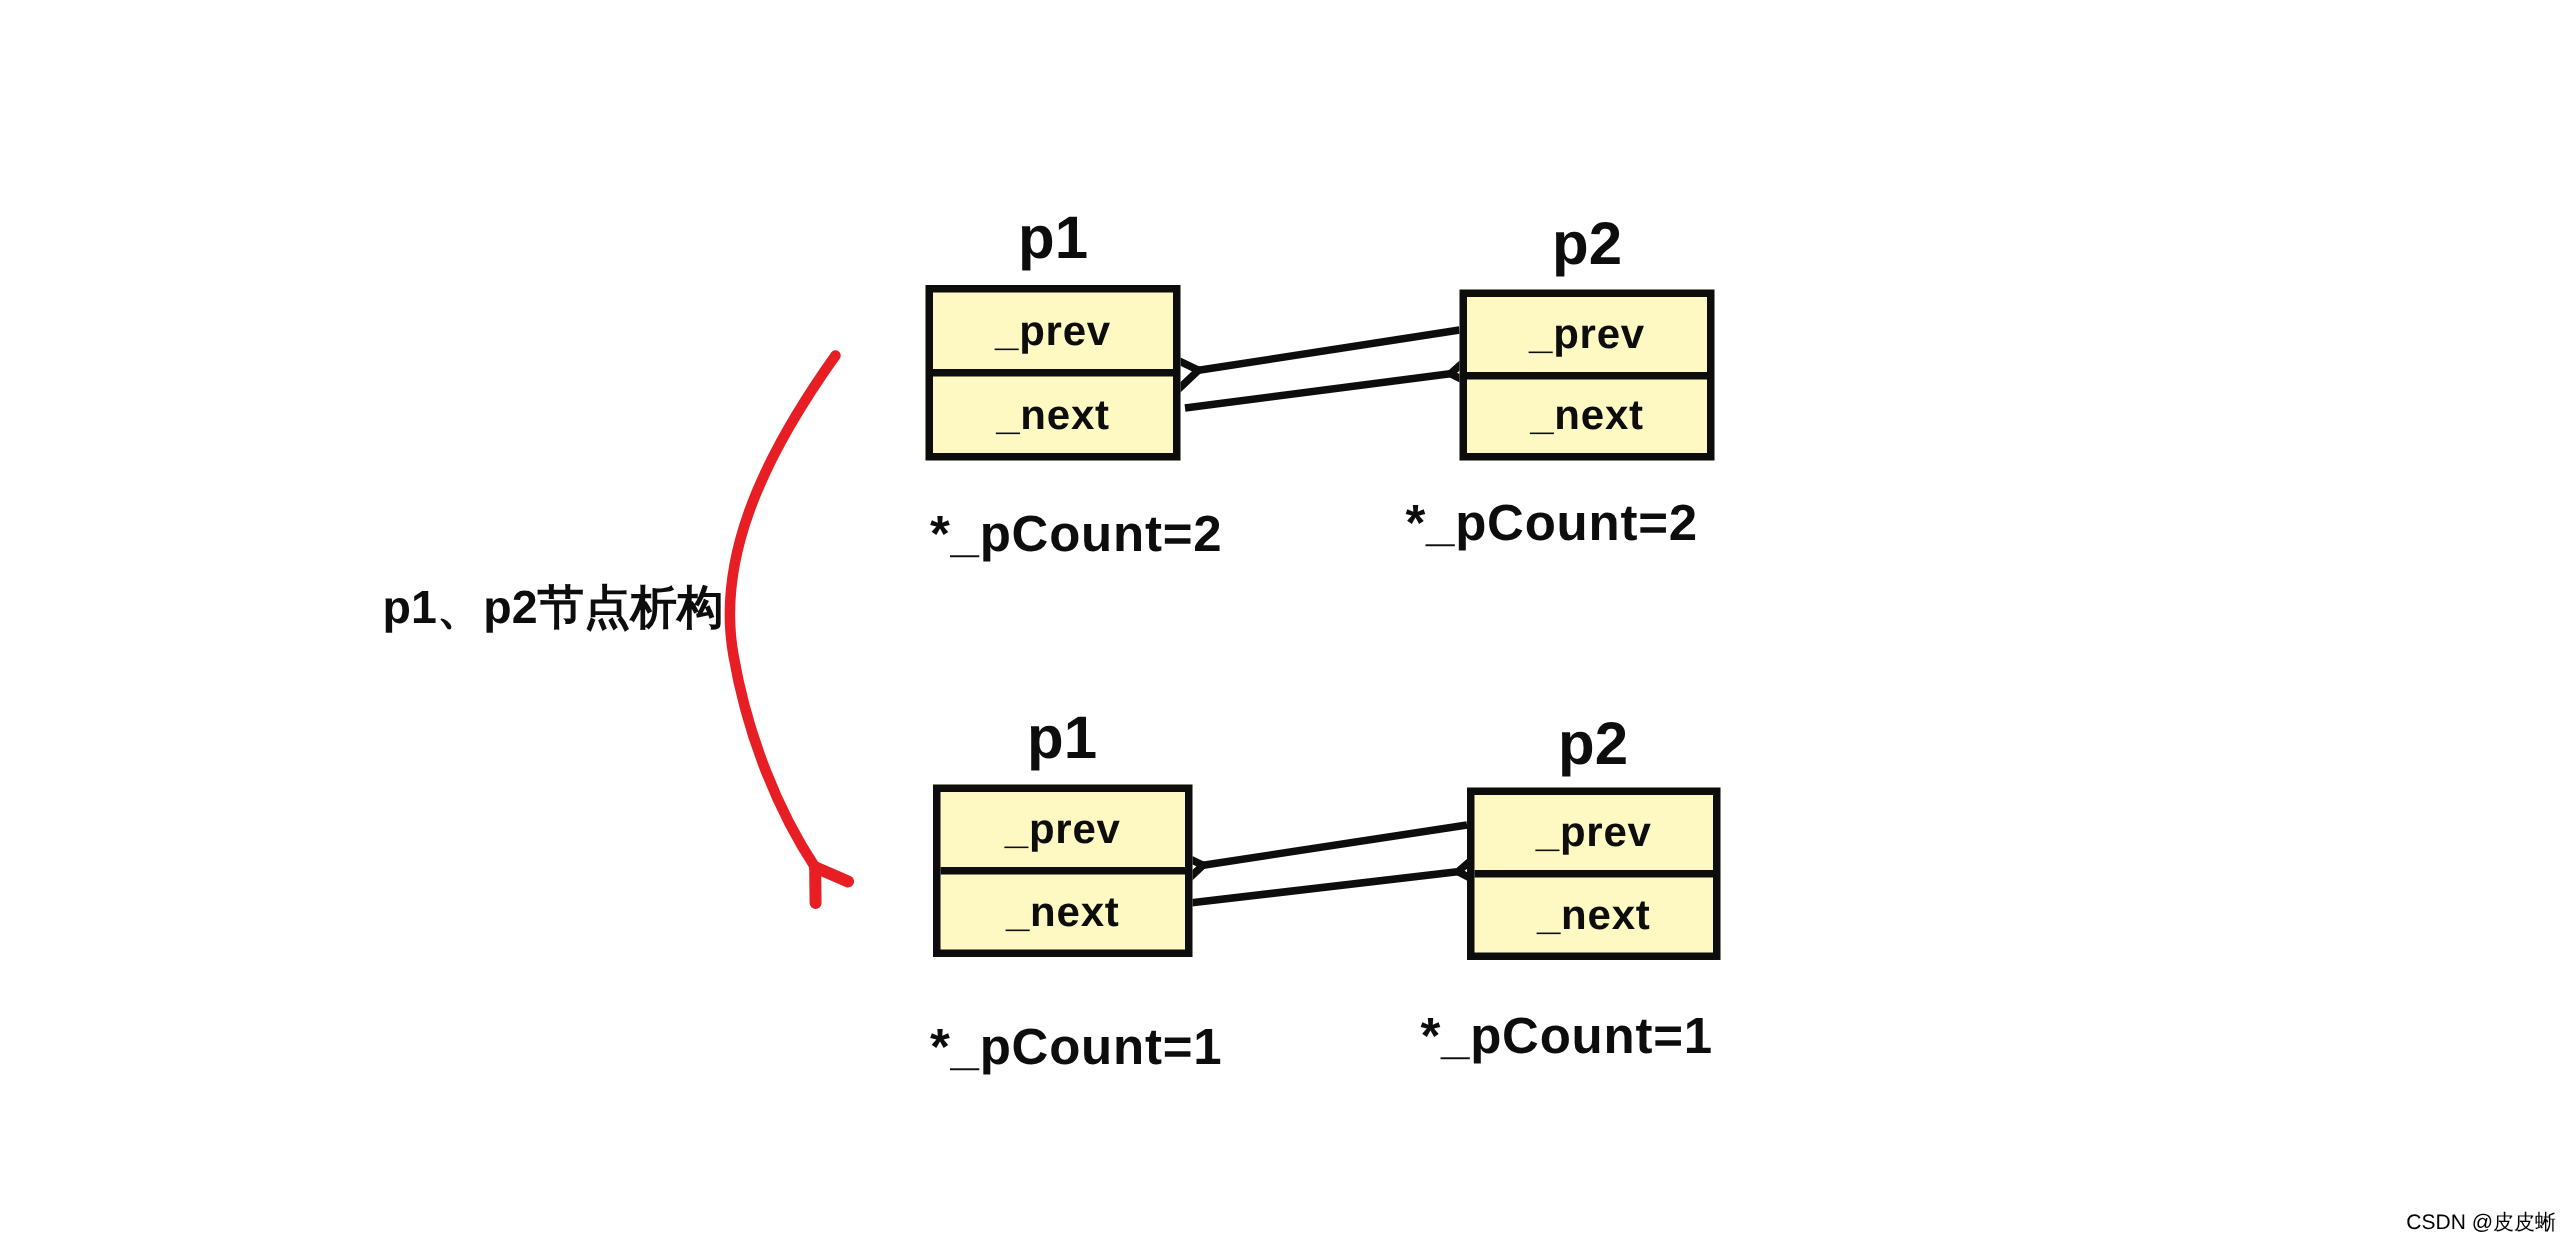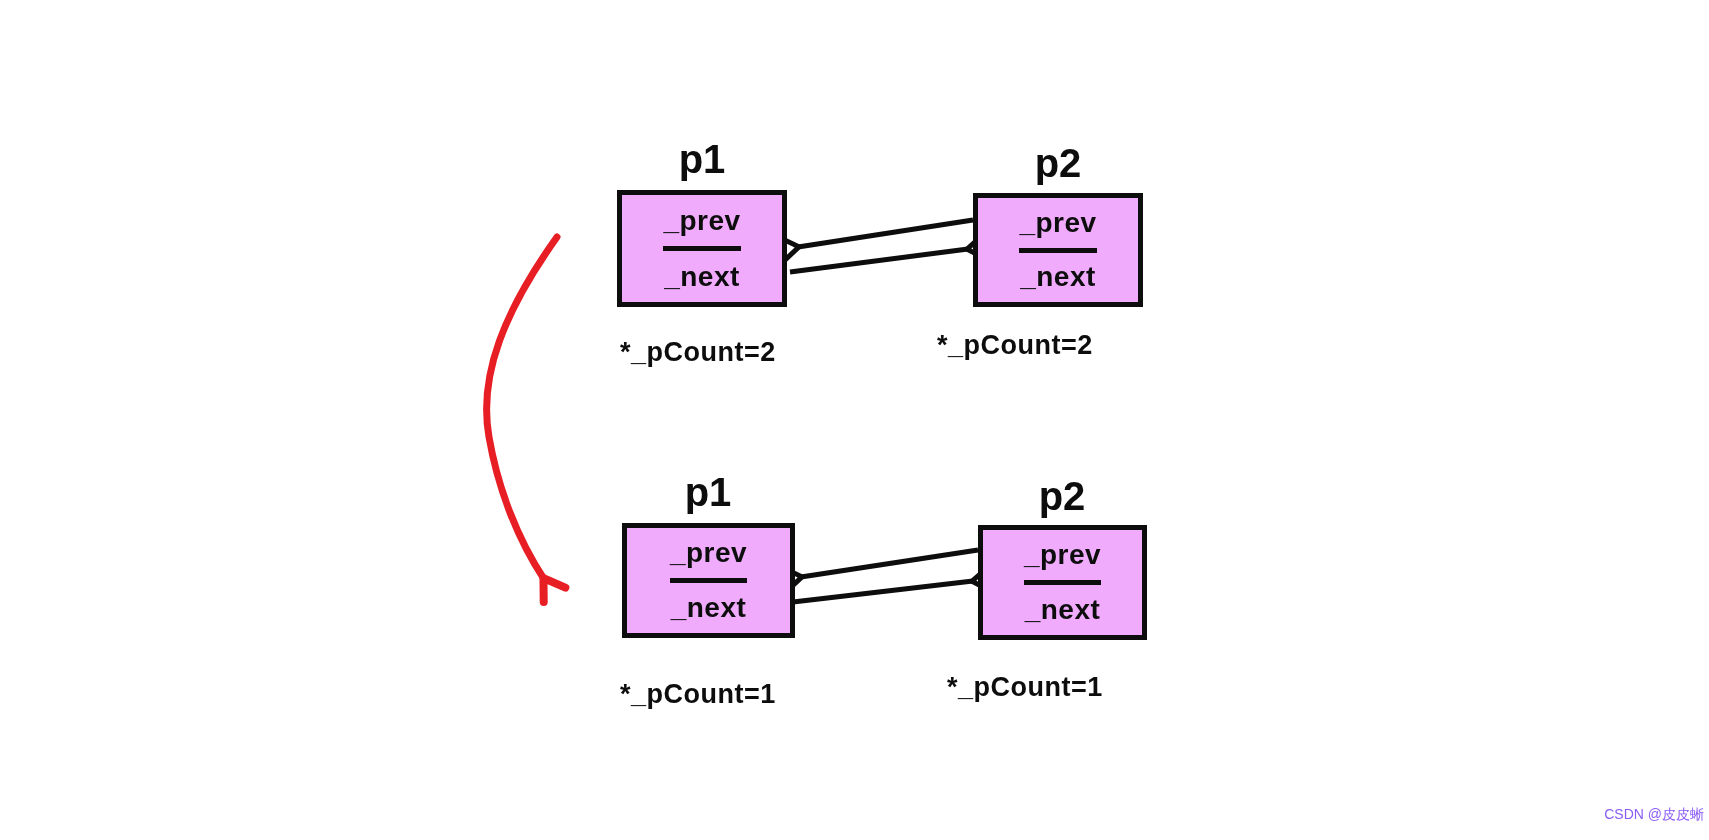--- a/index.html
+++ b/index.html
@@ -20,24 +20,23 @@
     position: absolute;
     left: 0;
     top: 0;
     width: 1709px;
     height: 840px;
   }
   .node-box {
     position: absolute;
     box-sizing: border-box;
     border: 5px solid #0d0d0d;
-    background: #f0abfc;
+    background: #fef9c3;
     display: flex;
     flex-direction: column;
-    align-items: center;
   }
   .node-cell {
     flex: 1;
     display: flex;
     align-items: center;
     justify-content: center;
     font-size: 28px;
     font-weight: 600;
     letter-spacing: 0.5px;
   }
@@ -46,39 +45,39 @@
   }
   .node-title {
     position: absolute;
     transform: translateX(-50%);
     font-size: 40px;
     font-weight: 600;
     white-space: nowrap;
   }
   .count-label {
     position: absolute;
-    font-size: 27px;
+    font-size: 34px;
     font-weight: 600;
     white-space: nowrap;
     letter-spacing: 0.5px;
   }
   .annotation-label {
     position: absolute;
     left: 255px;
     top: 384px;
     font-size: 31px;
     font-weight: 700;
     white-space: nowrap;
   }
   .watermark {
     position: absolute;
     right: 5px;
     top: 806px;
     font-size: 14px;
-    color: #8b5cf6;
+    color: #000000;
     white-space: nowrap;
   }
 </style>
 </head>
 <body>
 
 <div id="canvas">
 
   <svg id="arrow-layer" viewBox="0 0 1709 840" xmlns="http://www.w3.org/2000/svg">
     <defs>
@@ -94,20 +93,21 @@
 
     <path d="M 973 220 L 798 247" fill="none" stroke="#0d0d0d" stroke-width="5" marker-end="url(#vhead-black)"></path>
 
     <path d="M 790 272 L 968 249" fill="none" stroke="#0d0d0d" stroke-width="5" marker-end="url(#vhead-black)"></path>
 
     <path d="M 978 550 L 801 577" fill="none" stroke="#0d0d0d" stroke-width="5" marker-end="url(#vhead-black)"></path>
 
     <path d="M 793 602 L 973 581" fill="none" stroke="#0d0d0d" stroke-width="5" marker-end="url(#vhead-black)"></path>
   </svg>
 
+  <div class="annotation-label">p1、p2节点析构</div>
 
   <div class="node-title" style="left:702px; top:137px;">p1</div>
   <div class="node-box" style="left:617px; top:190px; width:170px; height:117px;">
     <div class="node-cell first">_prev</div>
     <div class="node-cell">_next</div>
   </div>
   <div class="count-label" style="left:620px; top:337px;">*_pCount=2</div>
 
   <div class="node-title" style="left:1058px; top:141px;">p2</div>
   <div class="node-box" style="left:973px; top:193px; width:170px; height:114px;">

